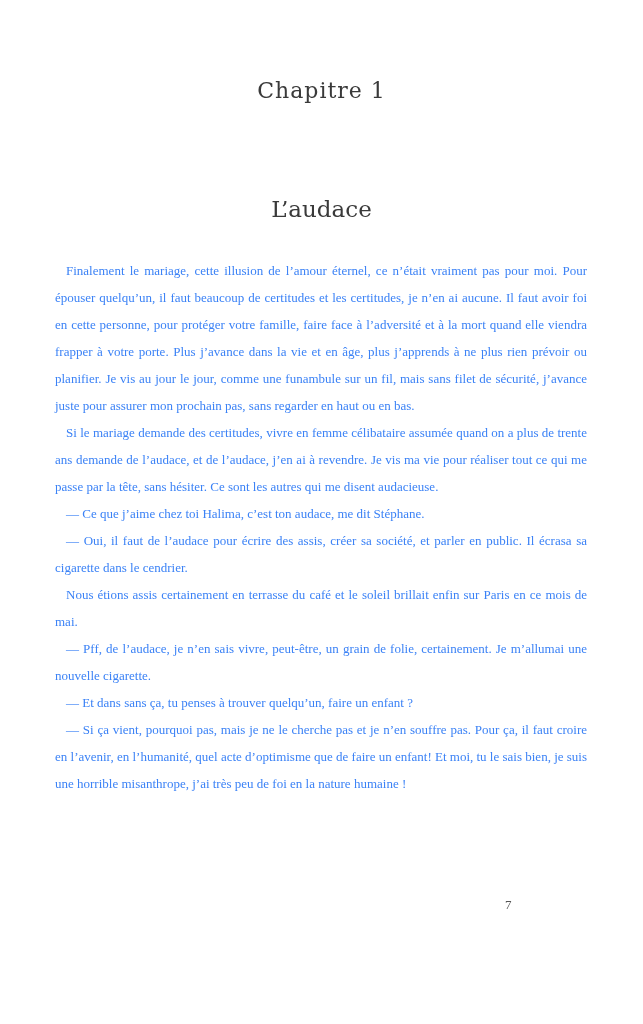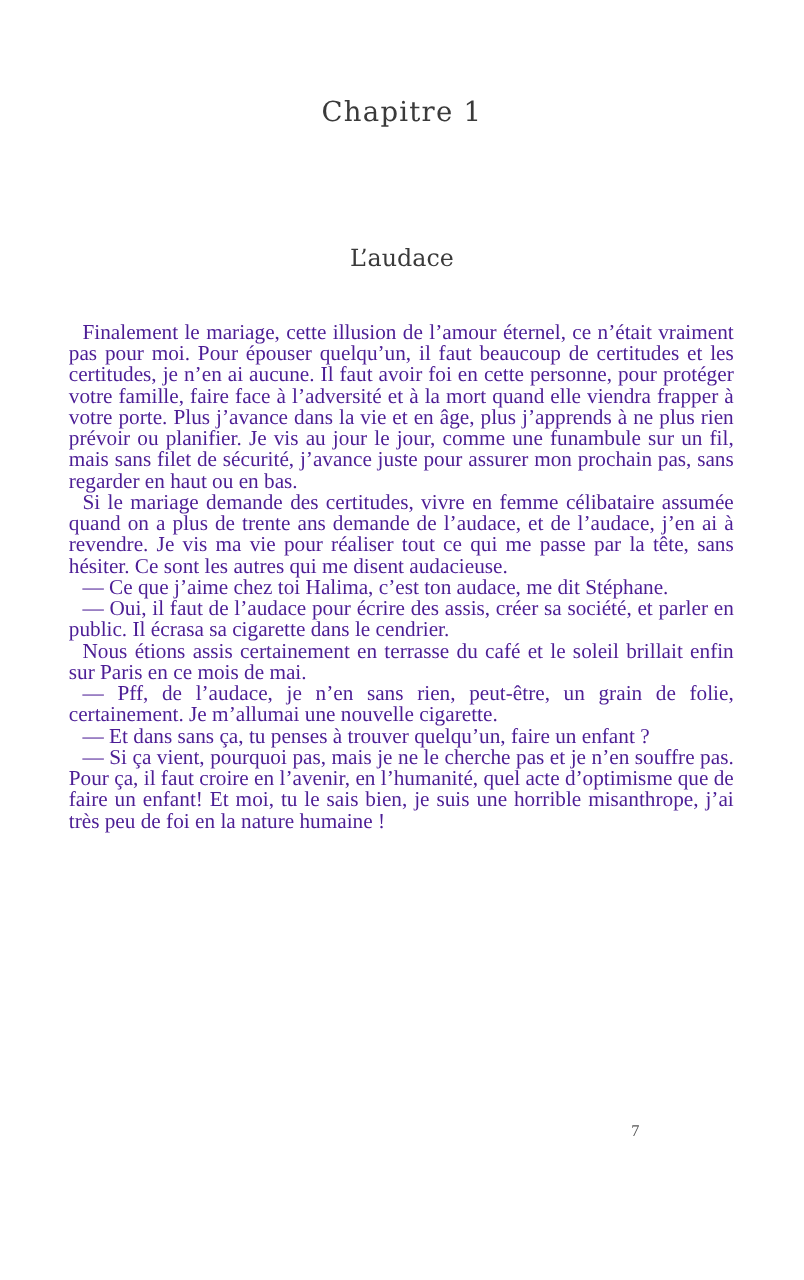--- a/index.html
+++ b/index.html
@@ -1,33 +1,33 @@
 <!DOCTYPE html>
 <html><head>
 <meta charset="utf-8">
 <style>
   html, body { margin: 0; padding: 0; background: #ffffff; }
   body { width: 643px; height: 1024px; position: relative; overflow: hidden; }
   .page { position: absolute; left: 0; top: 0; width: 552px; height: 1024px; background: #fff; color: #333; font-family: "DejaVu Serif", "Liberation Serif", serif; }
   .chapter { position: absolute; top: 78px; left: 0; width: 643px; text-align: center; font-size: 22px; letter-spacing: 1px; color: #3a3a3a; font-family: "DejaVu Serif", serif; }
-  .title { position: absolute; top: 196px; left: 0; width: 643px; text-align: center; font-size: 19px; color: #3a3a3a; font-family: "DejaVu Serif", serif; }
-  .body { position: absolute; top: 257px; left: 55px; width: 532px; font-size: 17px; line-height: 17px; text-align: justify; color: #4c1d95; font-family: "Liberation Serif", serif; }
+  .title { position: absolute; top: 196px; left: 0; width: 643px; text-align: center; font-size: 23px; color: #3a3a3a; font-family: "DejaVu Serif", serif; }
+  .body { position: absolute; top: 257px; left: 55px; width: 532px; font-size: 13px; line-height: 27px; text-align: justify; color: #3b82f6; font-family: "Liberation Serif", serif; }
   .body p { margin: 0; text-indent: 11px; }
   .pagenum { position: absolute; top: 897px; left: 505px; font-size: 13px; color: #555; font-family: "Liberation Serif", serif; }
 </style>
 </head>
 <body>
 
 <div class="page">
   <div class="chapter">Chapitre 1</div>
   <div class="title">L’audace</div>
   <div class="body">
     <p>Finalement le mariage, cette illusion de l’amour éternel, ce n’était vraiment pas pour moi. Pour épouser quelqu’un, il faut beaucoup de certitudes et les certitudes, je n’en ai aucune. Il faut avoir foi en cette personne, pour protéger votre famille, faire face à l’adversité et à la mort quand elle viendra frapper à votre porte. Plus j’avance dans la vie et en âge, plus j’apprends à ne plus rien prévoir ou planifier. Je vis au jour le jour, comme une funambule sur un fil, mais sans filet de sécurité, j’avance juste pour assurer mon prochain pas, sans regarder en haut ou en bas.</p>
     <p>Si le mariage demande des certitudes, vivre en femme célibataire assumée quand on a plus de trente ans demande de l’audace, et de l’audace, j’en ai à revendre. Je vis ma vie pour réaliser tout ce qui me passe par la tête, sans hésiter. Ce sont les autres qui me disent audacieuse.</p>
     <p>— Ce que j’aime chez toi Halima, c’est ton audace, me dit Stéphane.</p>
     <p>— Oui, il faut de l’audace pour écrire des assis, créer sa société, et parler en public. Il écrasa sa cigarette dans le cendrier.</p>
     <p>Nous étions assis certainement en terrasse du café et le soleil brillait enfin sur Paris en ce mois de mai.</p>
-    <p>— Pff, de l’audace, je n’en sans rien, peut-être, un grain de folie, certainement. Je m’allumai une nouvelle cigarette.</p>
+    <p>— Pff, de l’audace, je n’en sais vivre, peut-être, un grain de folie, certainement. Je m’allumai une nouvelle cigarette.</p>
     <p>— Et dans sans ça, tu penses à trouver quelqu’un, faire un enfant ?</p>
     <p>— Si ça vient, pourquoi pas, mais je ne le cherche pas et je n’en souffre pas. Pour ça, il faut croire en l’avenir, en l’humanité, quel acte d’optimisme que de faire un enfant! Et moi, tu le sais bien, je suis une horrible misanthrope, j’ai très peu de foi en la nature humaine !</p>
   </div>
   <div class="pagenum">7</div>
 </div>
 
 </body></html>

